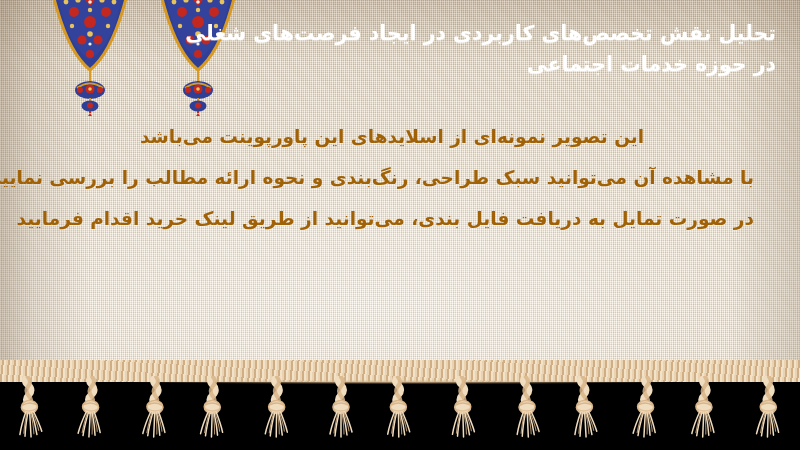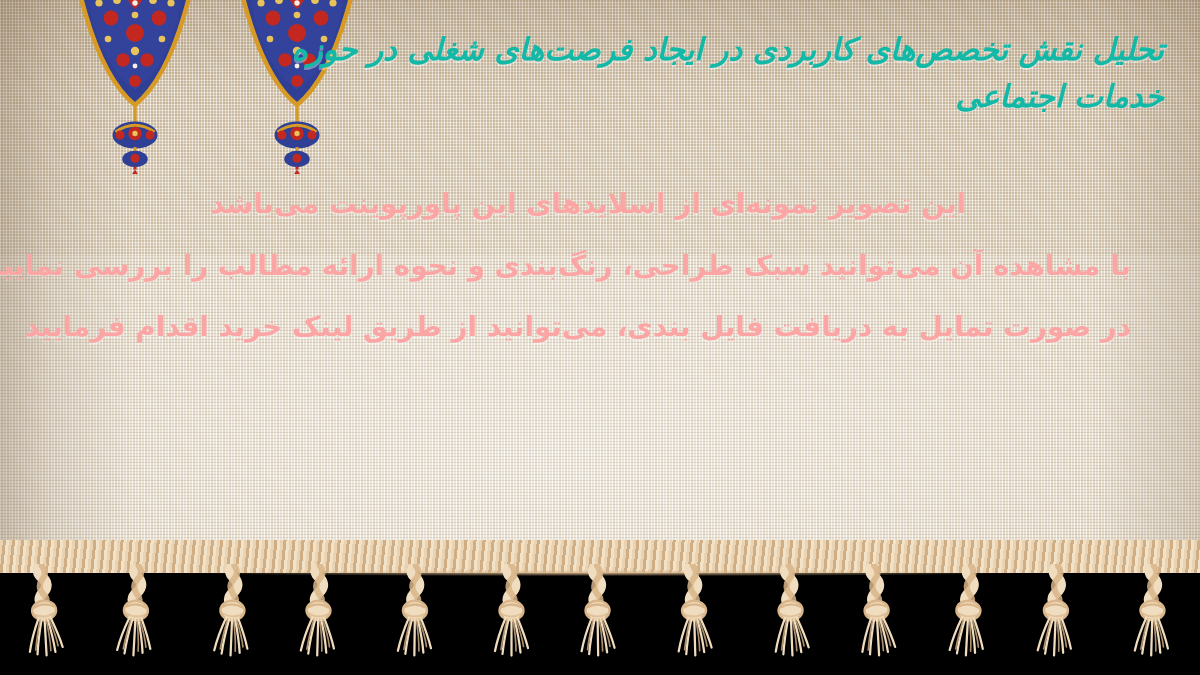--- a/index.html
+++ b/index.html
@@ -54,31 +54,30 @@
     position:absolute;left:0;bottom:0;width:800px;height:92px;
     background:linear-gradient(0deg, rgba(255,253,247,.55) 0%, rgba(255,252,245,.26) 42%, rgba(255,255,255,0) 100%);
     pointer-events:none;
   }
 
   
   .title{
     position:absolute;top:4px;right:24px;width:600px;
     text-align:right;direction:rtl;
     font-size:20.5px;font-weight:700;line-height:1.52;
-    color:#14b8a6;letter-spacing:0;
+    color:#ffffff;letter-spacing:0;
     text-shadow:0 1px 0 rgba(255,255,255,.38);
-    font-style:italic;
   }
   .body-block{
     position:absolute;top:108px;right:46px;width:710px;
     direction:rtl;text-align:center;
   }
   .body-line{
     font-size:18.5px;font-weight:700;line-height:1.1;
-    color:#fca5a5;margin-bottom:21px;white-space:nowrap;
+    color:#a16207;margin-bottom:21px;white-space:nowrap;
     text-shadow:0 1px 0 rgba(255,255,255,.35);
   }
   .body-line.l1{text-align:center;padding-right:14px;}
   .body-line.l2{text-align:center;}
   .body-line.l3{text-align:center;}
 
   
   .ornament{position:absolute;top:-34px;}
   .ornament.o1{right:664px;}
   .ornament.o2{right:556px;}

